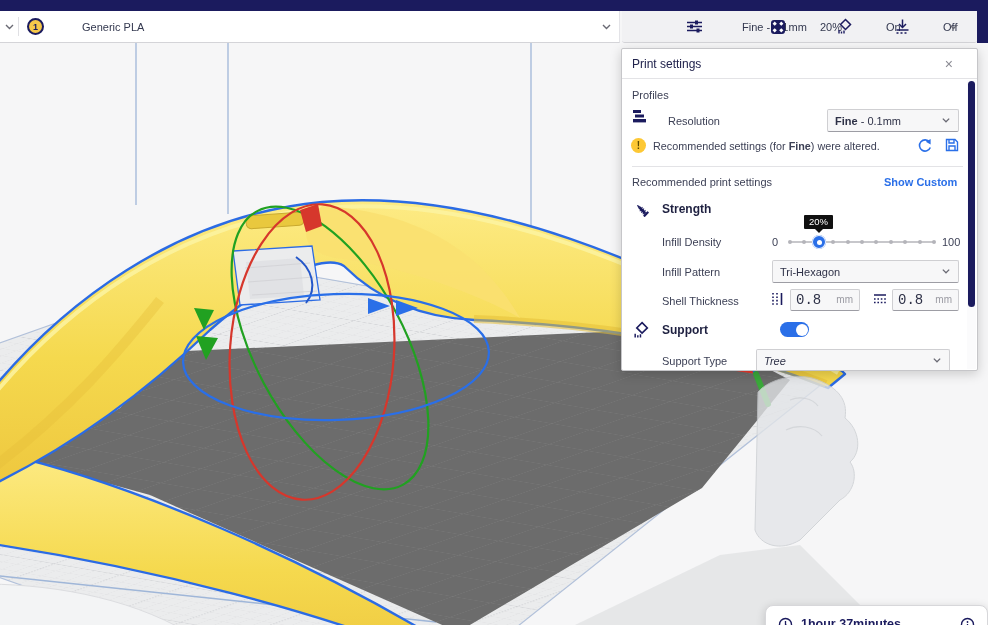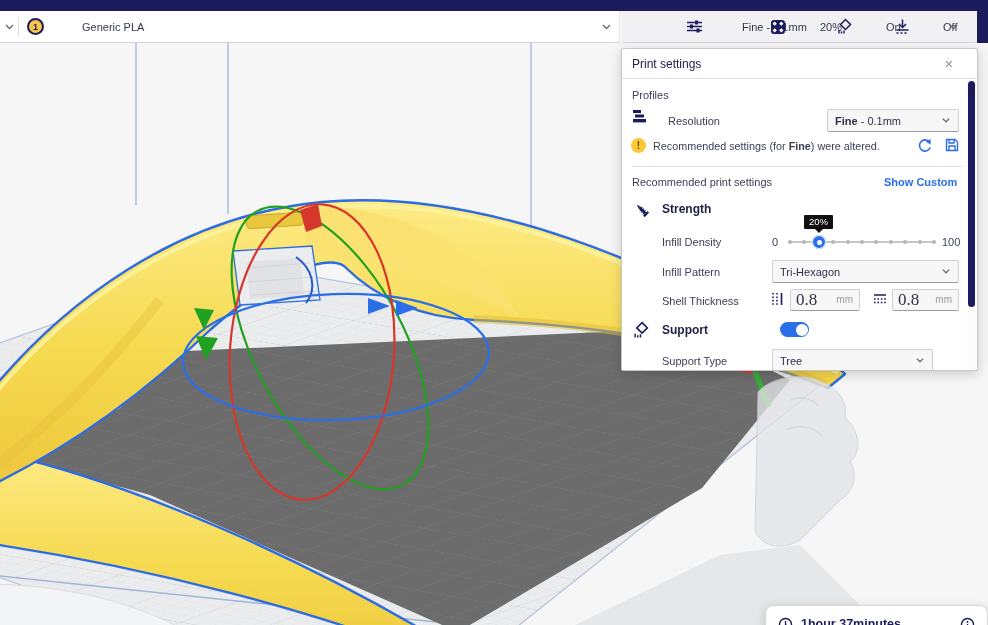--- a/index.html
+++ b/index.html
@@ -36,21 +36,21 @@
   .dropdown{position:absolute;height:23px;background:#f7f7f8;border:1px solid #cfcfd2;border-bottom-color:#9d9da4;
     border-radius:2px;display:flex;align-items:center;padding:0 7px;box-sizing:border-box;font-size:11px;color:#2e3147;}
   .dropdown .chev{margin-left:auto;}
   .linklike{position:absolute;font-size:11px;font-weight:bold;color:#2a6fe8;}
   .divider{position:absolute;left:10px;right:14px;height:1px;background:#e3e3e6;}
   .warn-circle{position:absolute;width:15px;height:15px;border-radius:50%;background:#fdc835;
     color:#5d4a00;font-size:10px;font-weight:bold;display:flex;align-items:center;justify-content:center;}
   .num-input{position:absolute;height:22px;background:#f7f7f8;border:1px solid #cfcfd2;border-bottom-color:#9d9da4;
     border-radius:2px;box-sizing:border-box;}
   .num-input input{position:absolute;left:5px;top:1px;width:38px;height:18px;border:none;background:transparent;
-    font-size:17px;color:#2e3147;font-family:Liberation Serif, serif;outline:none;padding:0;}
+    font-size:14px;color:#2e3147;font-family:Liberation Mono, monospace;outline:none;padding:0;}
   .unit{position:absolute;right:6px;top:4px;font-size:10px;color:#9a9aa2;}
   
   .slider-track{position:absolute;height:2px;background:#c7c7cb;}
   .slider-dots{position:absolute;display:flex;justify-content:space-between;}
   .slider-dots i{width:4px;height:4px;border-radius:50%;background:#b4b4ba;}
   .slider-handle{position:absolute;width:14px;height:14px;border-radius:50%;background:#2a6fe8;
     box-shadow:0 0 0 1px rgba(255,255,255,.9) inset;}
   .slider-handle::after{content:"";position:absolute;left:4.5px;top:4.5px;width:5px;height:5px;border-radius:50%;background:#fff;}
   .tooltip{position:absolute;background:#101010;color:#fff;font-size:9.5px;padding:1px 5px 2px;border-radius:1px;}
   .tooltip::after{content:"";position:absolute;left:50%;bottom:-4px;margin-left:-4px;border:4px solid transparent;border-top-color:#101010;border-bottom:none;}
@@ -375,21 +375,21 @@
           <line x1="3" y1="12" x2="3" y2="15.5"></line>
           <line x1="5.5" y1="13.5" x2="5.5" y2="15.5"></line>
           <line x1="8" y1="12.5" x2="8" y2="15.5"></line>
         </g>
     </svg>
   </span>
   <span class="psection" style="left:40px;top:274px;">Support</span>
   <div class="toggle" style="left:158px;top:273px;"></div>
 
   <span class="plabel" style="left:40px;top:306px;">Support Type</span>
-  <div class="dropdown" style="left:150px;top:300px;width:161px;">
+  <div class="dropdown" style="left:134px;top:300px;width:194px;font-style:italic;">
     <span>Tree</span>
     <span class="chev">
       <svg width="10" height="10" viewBox="0 0 11 11">
           <polyline points="2,4 5.5,7.5 9,4" fill="none" stroke="#6a6a74" stroke-width="1.4"></polyline>
         </svg>
     </span>
   </div>
 
   <div class="scroll-track"></div>
   <div class="scroll-thumb"></div>

